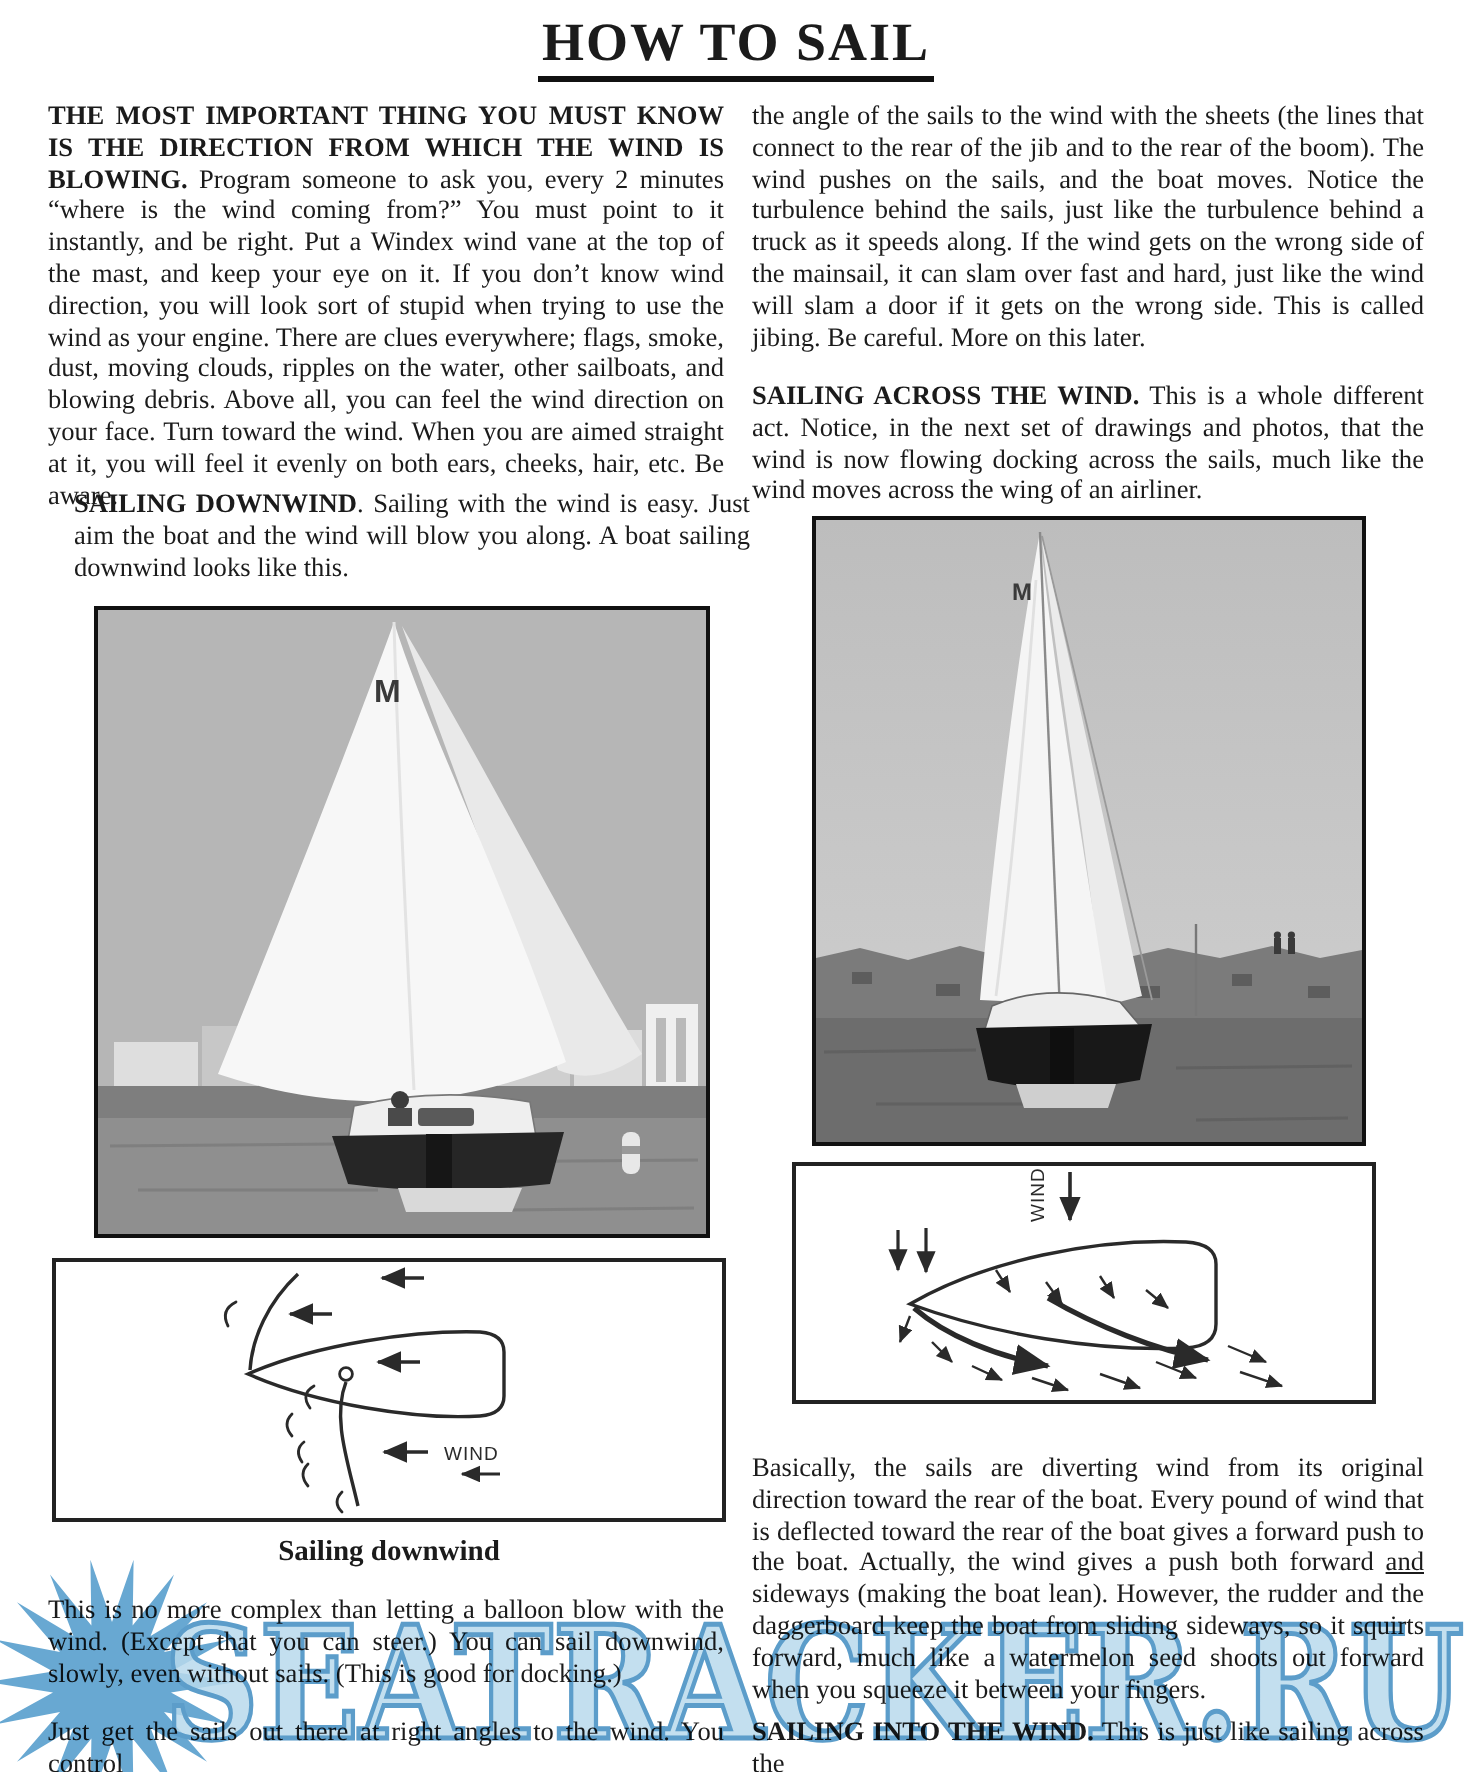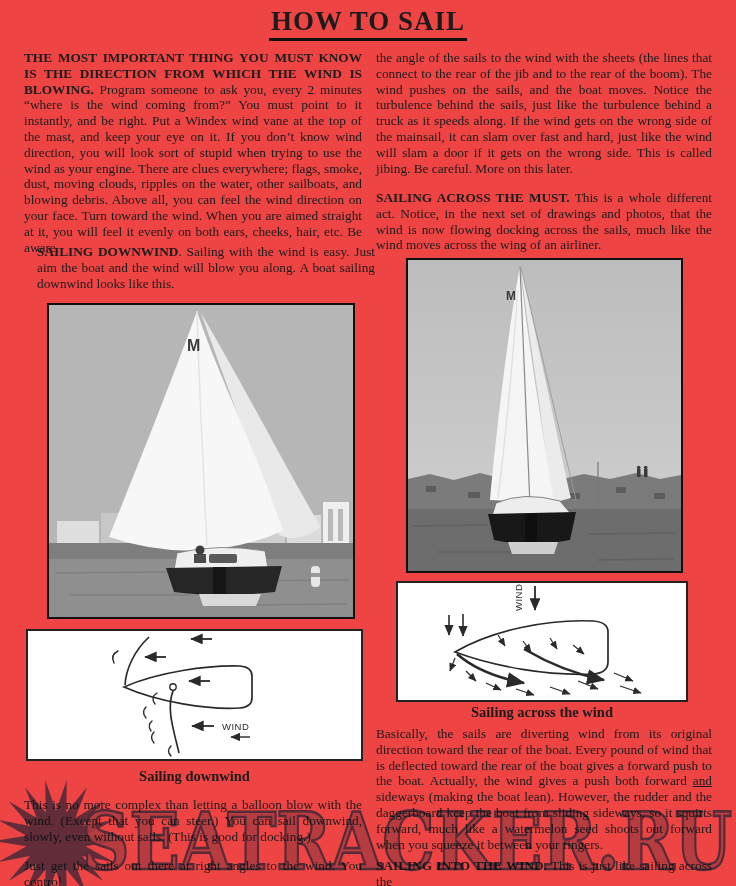--- a/index.html
+++ b/index.html
@@ -1,16 +1,16 @@
 <!DOCTYPE html>
 <html><head>
 <meta charset="utf-8">
 <style>
   html,body{margin:0;padding:0;background:#e8e8e8;}
-  #page{position:relative;width:736px;height:886px;background:#ef4444;overflow:hidden;
+  #page{position:relative;width:736px;height:886px;background:#ffffff;overflow:hidden;
         font-family:"Liberation Serif",serif;color:#1b1b1b;}
   .title{position:absolute;top:6px;left:0;width:100%;text-align:center;}
   .title span{display:inline-block;font-size:27px;font-weight:bold;letter-spacing:1px;
         border-bottom:3px solid #111;padding:0 2px 1px 2px;}
   .para{position:absolute;font-size:13.3px;line-height:15.8px;text-align:justify;}
   .seg-h{font-weight:bold;text-decoration-thickness:1.6px;text-underline-offset:2px;}
   .seg-u{text-decoration:underline;}
   .photo{position:absolute;border:2px solid #111;background:#b6b6b6;}
   .diagram{position:absolute;border:2px solid #222;background:#fff;}
   .caption{position:absolute;text-align:center;font-weight:bold;font-size:14.5px;}
@@ -110,21 +110,21 @@
     </svg>
   </div>
   <div class="caption" style="left:26px;top:768px;width:337px;">Sailing downwind</div>
 
   <div class="para" style="left:24px;top:797px;width:338px;"><span>This is no more complex than letting a balloon blow with the wind.  (Except that you can steer.)  You can sail downwind, slowly, even without sails. (This is good for docking.)</span></div>
 
   <div class="para" style="left:24px;top:858px;width:338px;"><span>Just get the sails out there at right angles to the wind. You control</span></div>
 
   <div class="para" style="left:376px;top:50px;width:336px;"><span>the angle of the sails to the wind with the sheets (the lines that connect to the rear of the jib and to the rear of the boom).  The wind pushes on the sails, and the boat moves.  Notice the turbulence behind the sails, just like the turbulence behind a truck as it speeds along.  If the wind gets on the wrong side of the mainsail, it can slam over fast and hard, just like the wind will slam a door if it gets on the wrong side.  This is called jibing.  Be careful. More on this later.</span></div>
 
-  <div class="para" style="left:376px;top:190px;width:336px;"><span class="seg-h">SAILING ACROSS THE MUST.</span><span>   This is a whole different act. Notice, in the next set of drawings and photos, that the wind is now flowing docking across the sails, much like the wind moves across the wing of an airliner.</span></div>
+  <div class="para" style="left:376px;top:190px;width:336px;"><span class="seg-h">SAILING ACROSS THE WIND.</span><span>   This is a whole different act. Notice, in the next set of drawings and photos, that the wind is now flowing docking across the sails, much like the wind moves across the wing of an airliner.</span></div>
 
   <div class="photo" style="left:406px;top:258px;width:273px;height:311px;">
     <svg width="273" height="311" viewBox="0 0 273 311">
       <defs>
         <linearGradient id="sky2" x1="0" y1="0" x2="0" y2="1">
           <stop offset="0" stop-color="#bdbdbd"></stop>
             <stop offset="1" stop-color="#d0d0d0"></stop>
         </linearGradient>
       </defs>
       <rect x="0" y="0" width="273" height="311" fill="url(#sky2)"></rect>
@@ -196,21 +196,20 @@
         <line x1="68" y1="88" x2="78" y2="98" marker-end="url(#ah2)"></line>
         <line x1="88" y1="100" x2="103" y2="107" marker-end="url(#ah2)"></line>
         <line x1="118" y1="106" x2="136" y2="112" marker-end="url(#ah2)"></line>
         <line x1="152" y1="104" x2="172" y2="111" marker-end="url(#ah2)"></line>
         <line x1="180" y1="98" x2="200" y2="106" marker-end="url(#ah2)"></line>
         <line x1="216" y1="90" x2="235" y2="98" marker-end="url(#ah2)"></line>
         <line x1="222" y1="103" x2="243" y2="110" marker-end="url(#ah2)"></line>
       </g>
     </svg>
   </div>
-  <div class="caption" style="left:396px;top:704px;width:292px;">Sailing across the wind</div>
 
   <div class="para" style="left:376px;top:726px;width:336px;"><span>Basically, the sails are diverting wind from its original direction toward the rear of the boat.  Every pound of wind that is deflected toward the rear of the boat gives a forward push to the boat.  Actually, the wind gives a push both forward </span><span class="seg-u">and</span><span> sideways (making the boat lean).  However, the rudder and the daggerboard keep the boat from sliding sideways, so it squirts forward, much like a watermelon seed shoots out forward when you squeeze it between your fingers.</span></div>
 
   <div class="para" style="left:376px;top:858px;width:336px;"><span class="seg-h">SAILING INTO THE WIND.</span><span>  This is just like sailing across the</span></div>
 
   <svg class="wm" viewBox="0 0 736 886">
     <polygon points="118.0,841.0 85.5,846.2 114.3,862.2 82.0,856.0 103.5,880.9 75.3,864.0 87.0,894.7 66.3,869.2 66.8,902.1 56.0,871.0 45.2,902.1 45.7,869.2 25.0,894.7 36.7,864.0 8.5,880.9 30.0,856.0 -2.3,862.2 26.5,846.2 -6.0,841.0 26.5,835.8 -2.3,819.8 30.0,826.0 8.5,801.1 36.7,818.0 25.0,787.3 45.7,812.8 45.2,779.9 56.0,811.0 66.8,779.9 66.3,812.8 87.0,787.3 75.3,818.0 103.5,801.1 82.0,826.0 114.3,819.8 85.5,835.8" fill="#68a8d2"></polygon>
     <text x="82" y="869" textLength="650" lengthAdjust="spacingAndGlyphs" font-family="DejaVu Serif, serif" font-weight="bold" font-size="78" fill="#b8d9ec" fill-opacity="0.85" stroke="#5c9dca" stroke-width="2.5">SEATRACKER.RU</text>
   </svg>
 

